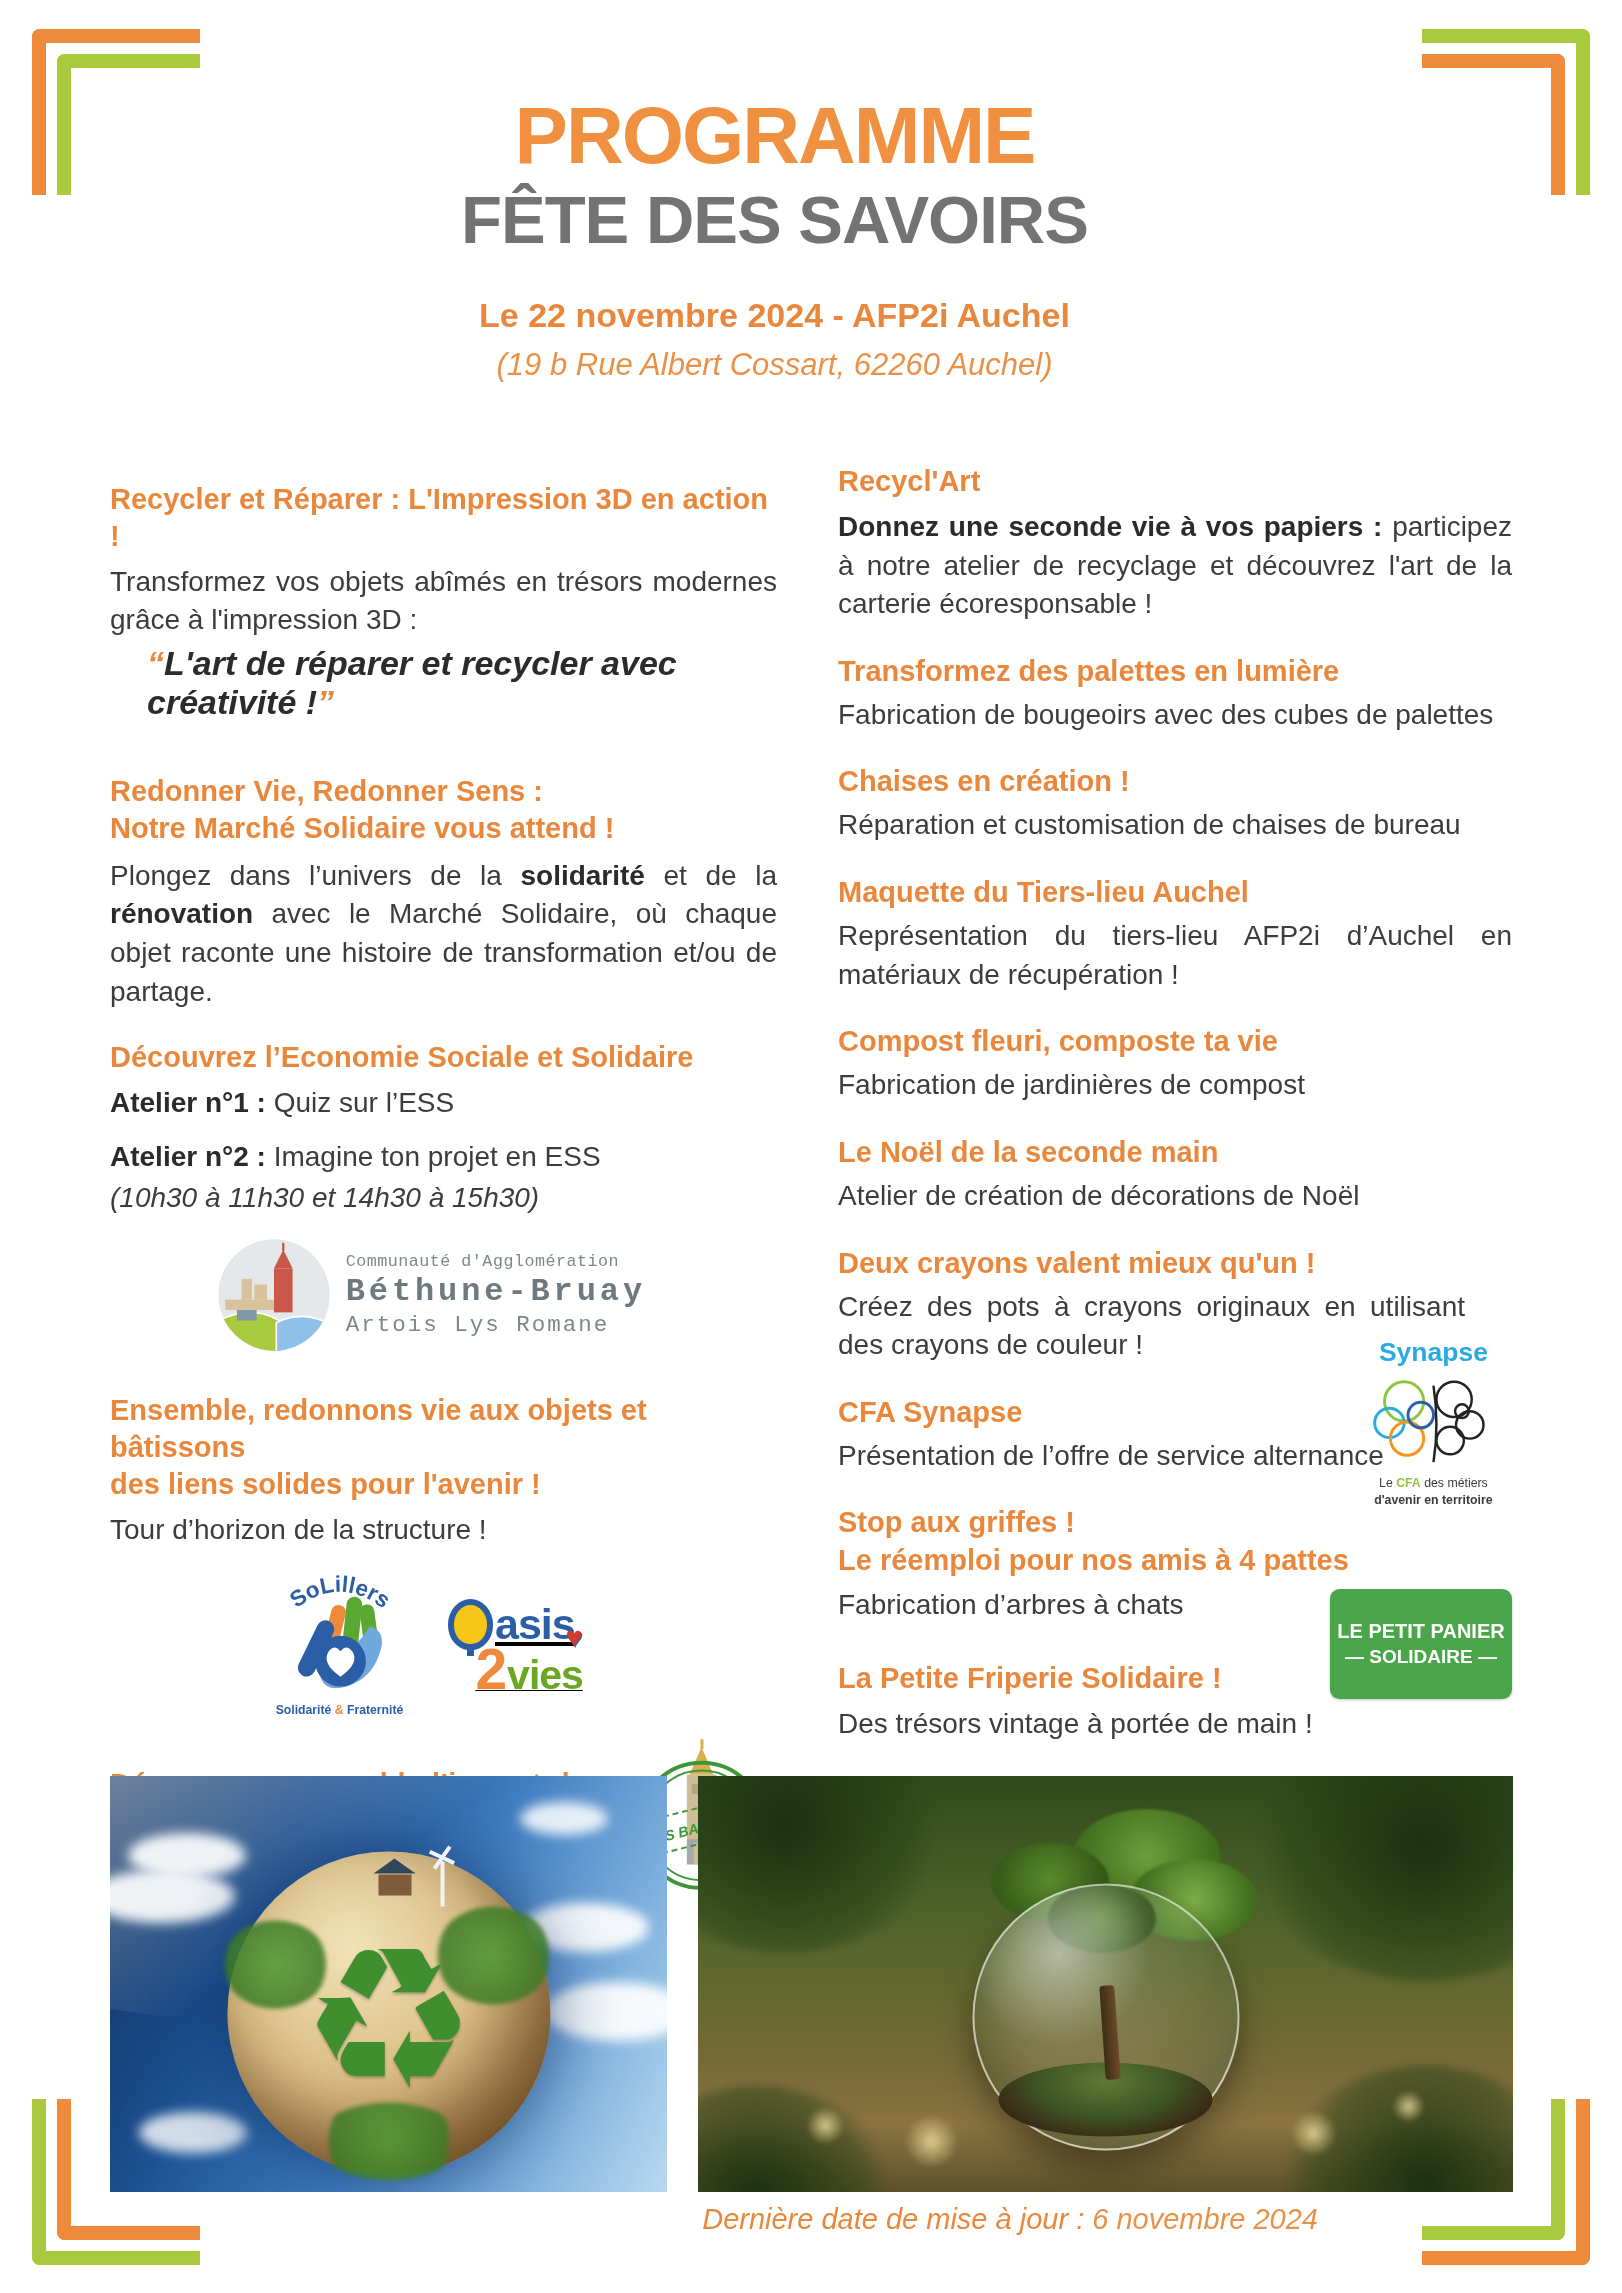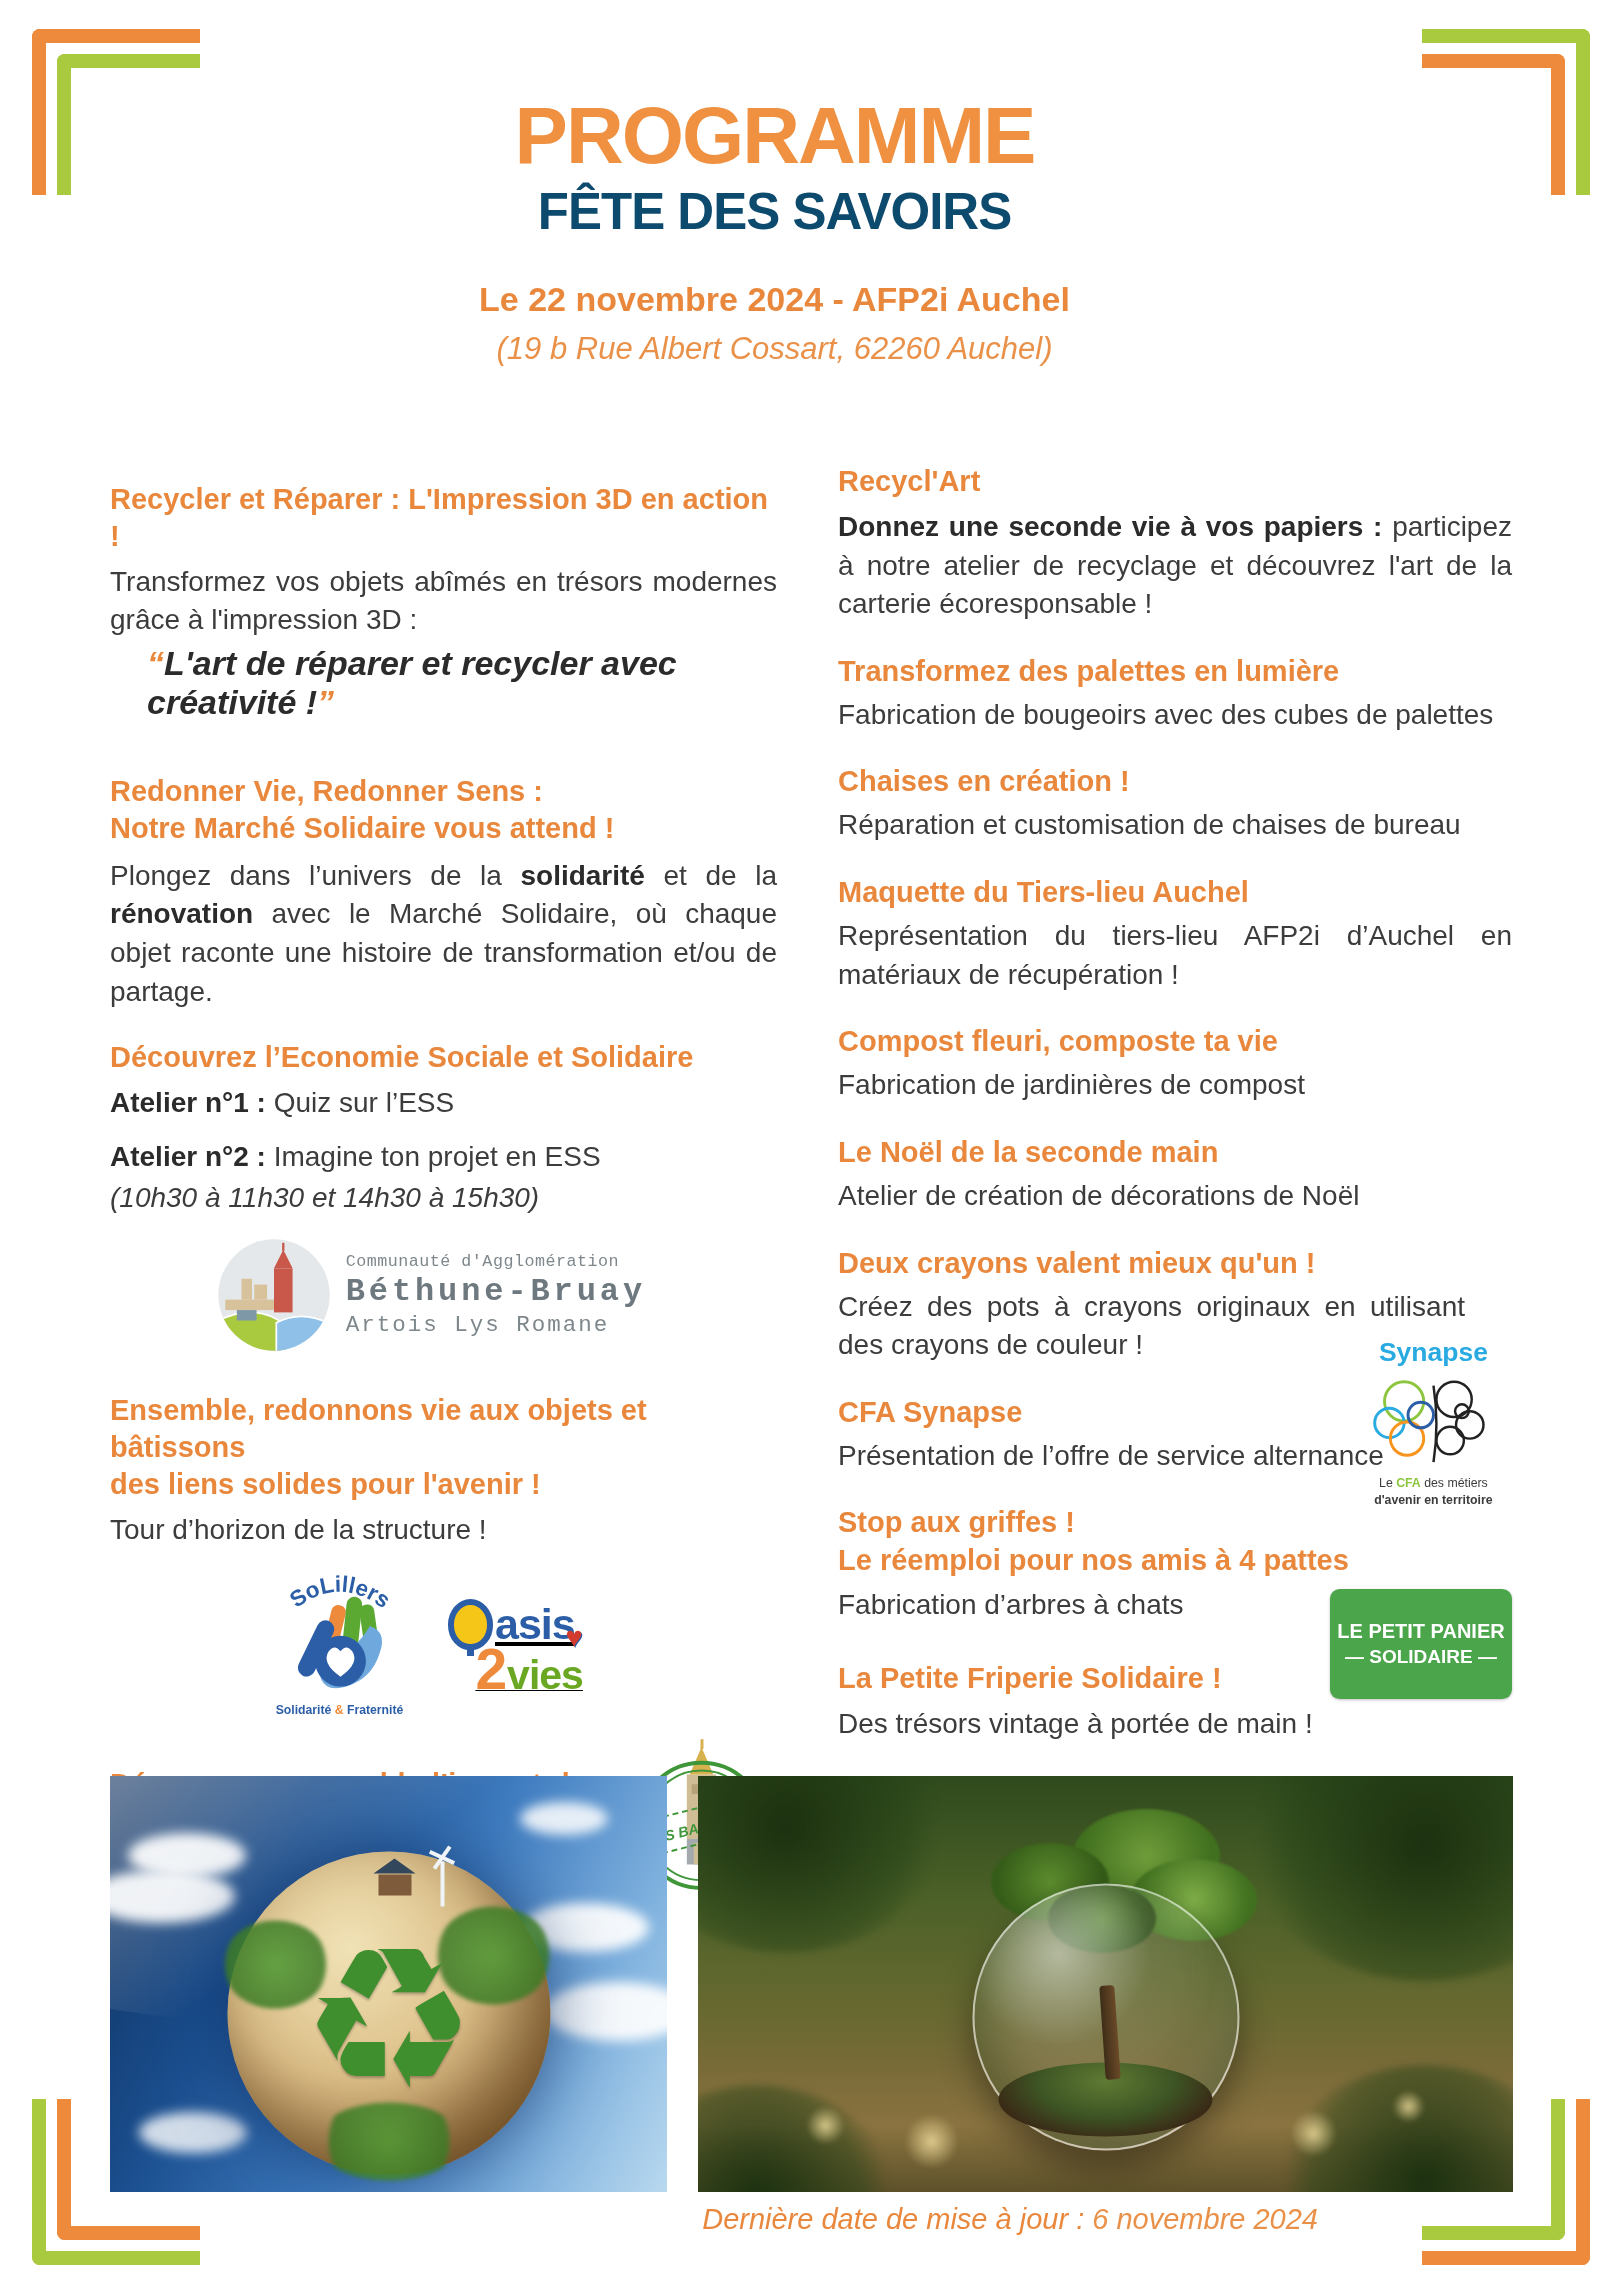--- a/index.html
+++ b/index.html
@@ -13,21 +13,21 @@
   .tr-outer{right:32px;top:29px;width:154px;height:152px;border-width:14.7px 14.7px 0 0;border-color:#A9C93F;border-top-right-radius:7.8px;}
   .tr-inner{right:57px;top:54px;width:129px;height:127px;border-width:14.7px 14.7px 0 0;border-color:#EE8A3C;border-top-right-radius:7.8px;}
   .bl-outer{left:32px;bottom:29px;width:154px;height:152px;border-width:0 0 14.7px 14.7px;border-color:#A9C93F;border-bottom-left-radius:7.8px;}
   .bl-inner{left:57px;bottom:54px;width:129px;height:127px;border-width:0 0 14.7px 14.7px;border-color:#EE8A3C;border-bottom-left-radius:7.8px;}
   .br-outer{right:32px;bottom:29px;width:154px;height:152px;border-width:0 14.7px 14.7px 0;border-color:#EE8A3C;border-bottom-right-radius:7.8px;}
   .br-inner{right:57px;bottom:54px;width:129px;height:127px;border-width:0 14.7px 14.7px 0;border-color:#A9C93F;border-bottom-right-radius:7.8px;}
 
   
   .header{position:absolute;left:0;top:96px;width:1549px;text-align:center;}
   .title{font-size:80px;font-weight:700;letter-spacing:-2px;color:#EF9140;line-height:1;}
-  .subtitle{font-size:51px;font-weight:700;letter-spacing:-1px;color:#0c4a6e;line-height:1;margin-top:9.8px;}
+  .subtitle{font-size:67px;font-weight:700;letter-spacing:-1px;color:#737373;line-height:1;margin-top:9.8px;}
   .dateline{margin-top:43px;font-size:34px;font-weight:700;color:#E9883C;}
   .addrline{margin-top:11.8px;font-size:31px;font-style:italic;color:#EA9149;}
 
   
   .col-left{position:absolute;left:110px;top:463px;width:667px;}
   .col-right{position:absolute;left:838px;top:463px;width:674px;}
   .h{font-size:29px;font-weight:700;color:#E9883C;line-height:1.28;}
   .b{font-size:28px;color:#3C3C3C;line-height:1.38;}
   .just{text-align:justify;}
   .ital{font-style:italic;}

